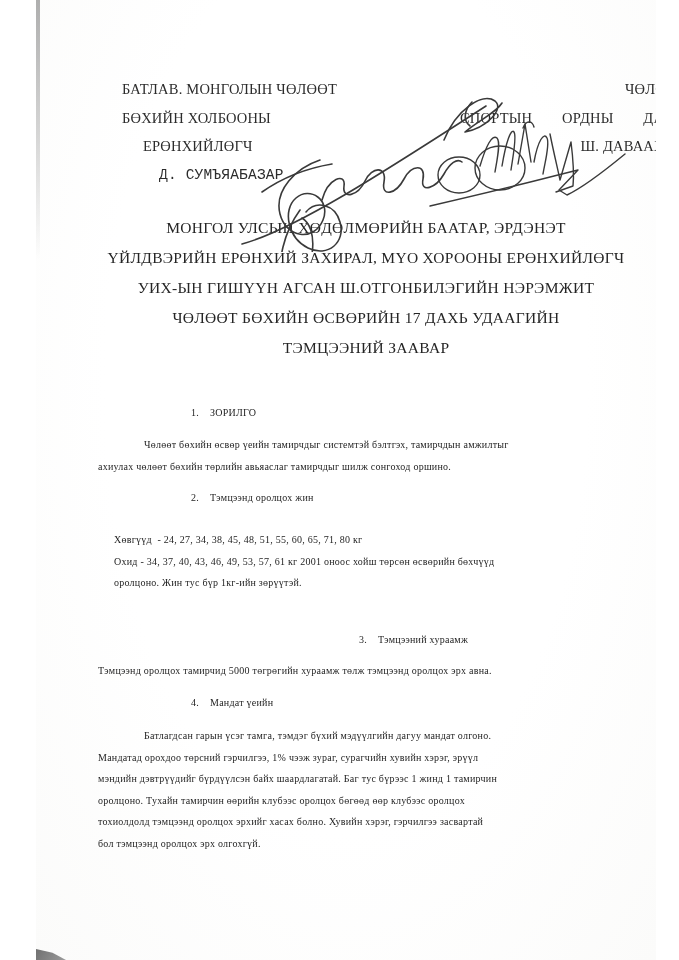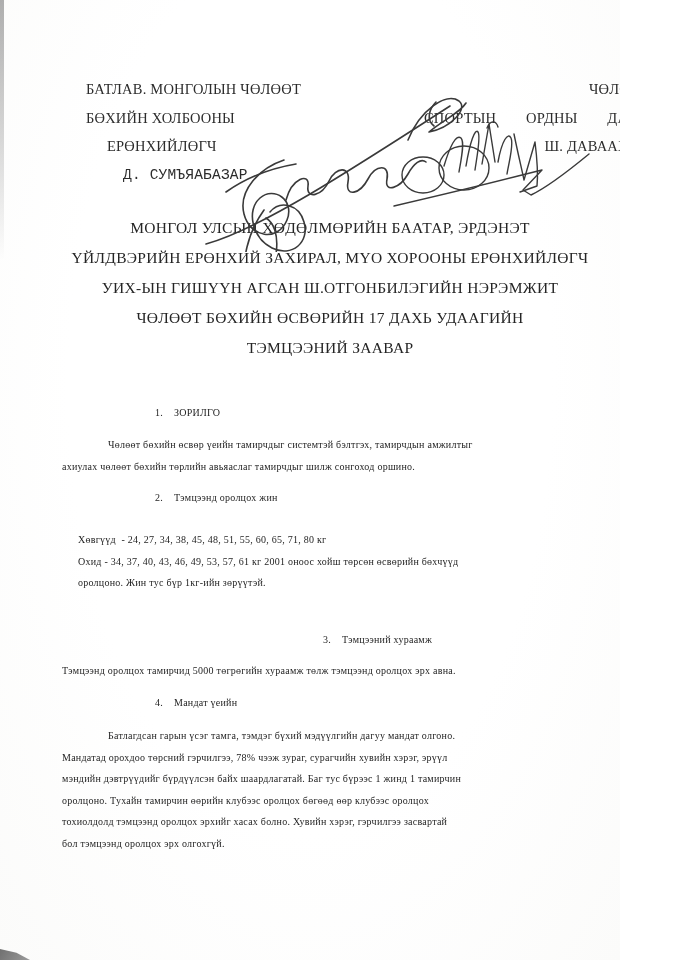--- a/index.html
+++ b/index.html
@@ -7,20 +7,21 @@
     width:679px;height:960px;
     background:#ffffff;
     font-family:"Liberation Serif","DejaVu Serif",serif;
     overflow:hidden;
   }
   .page{
     position:relative;width:620px;height:960px;
     background:radial-gradient(ellipse at 50% 40%, #ffffff 55%, #fbfbfa 100%);
     overflow:hidden;
     color:#262626;
+    margin-left:36px;
   }
   .line{white-space:pre;}
 
   
   .edge-strip{
     position:absolute;left:0;top:0;width:4px;height:260px;
     background:linear-gradient(to bottom, rgba(110,110,110,.55) 0%, rgba(130,130,130,.30) 55%, rgba(150,150,150,0) 100%);
   }
   .corner-mark{
     position:absolute;left:0;top:947px;width:30px;height:13px;
@@ -145,20 +146,20 @@
   </div>
   <div class="tblock fee">
     <div class="line">Тэмцээнд оролцох тамирчид 5000 төгрөгийн хураамж төлж тэмцээнд оролцох эрх авна.</div>
   </div>
 
   <div class="tblock heading h4">
     <span class="num">4.</span><span>Мандат үеийн</span>
   </div>
   <div class="tblock mandate">
     <div class="line indent">Батлагдсан гарын үсэг тамга, тэмдэг бүхий мэдүүлгийн дагуу мандат олгоно.</div>
-    <div class="line">Мандатад орохдоо төрсний гэрчилгээ, 78% чээж зураг, сурагчийн хувийн хэрэг, эрүүл</div>
+    <div class="line">Мандатад орохдоо төрсний гэрчилгээ, 1% чээж зураг, сурагчийн хувийн хэрэг, эрүүл</div>
     <div class="line">мэндийн дэвтрүүдийг бүрдүүлсэн байх шаардлагатай. Баг тус бүрээс 1 жинд 1 тамирчин</div>
     <div class="line">оролцоно. Тухайн тамирчин өөрийн клубээс оролцох бөгөөд өөр клубээс оролцох</div>
     <div class="line">тохиолдолд тэмцээнд оролцох эрхийг хасах болно. Хувийн хэрэг, гэрчилгээ засвартай</div>
     <div class="line">бол тэмцээнд оролцох эрх олгохгүй.</div>
   </div>
 
 </div>
 
 </body></html>

